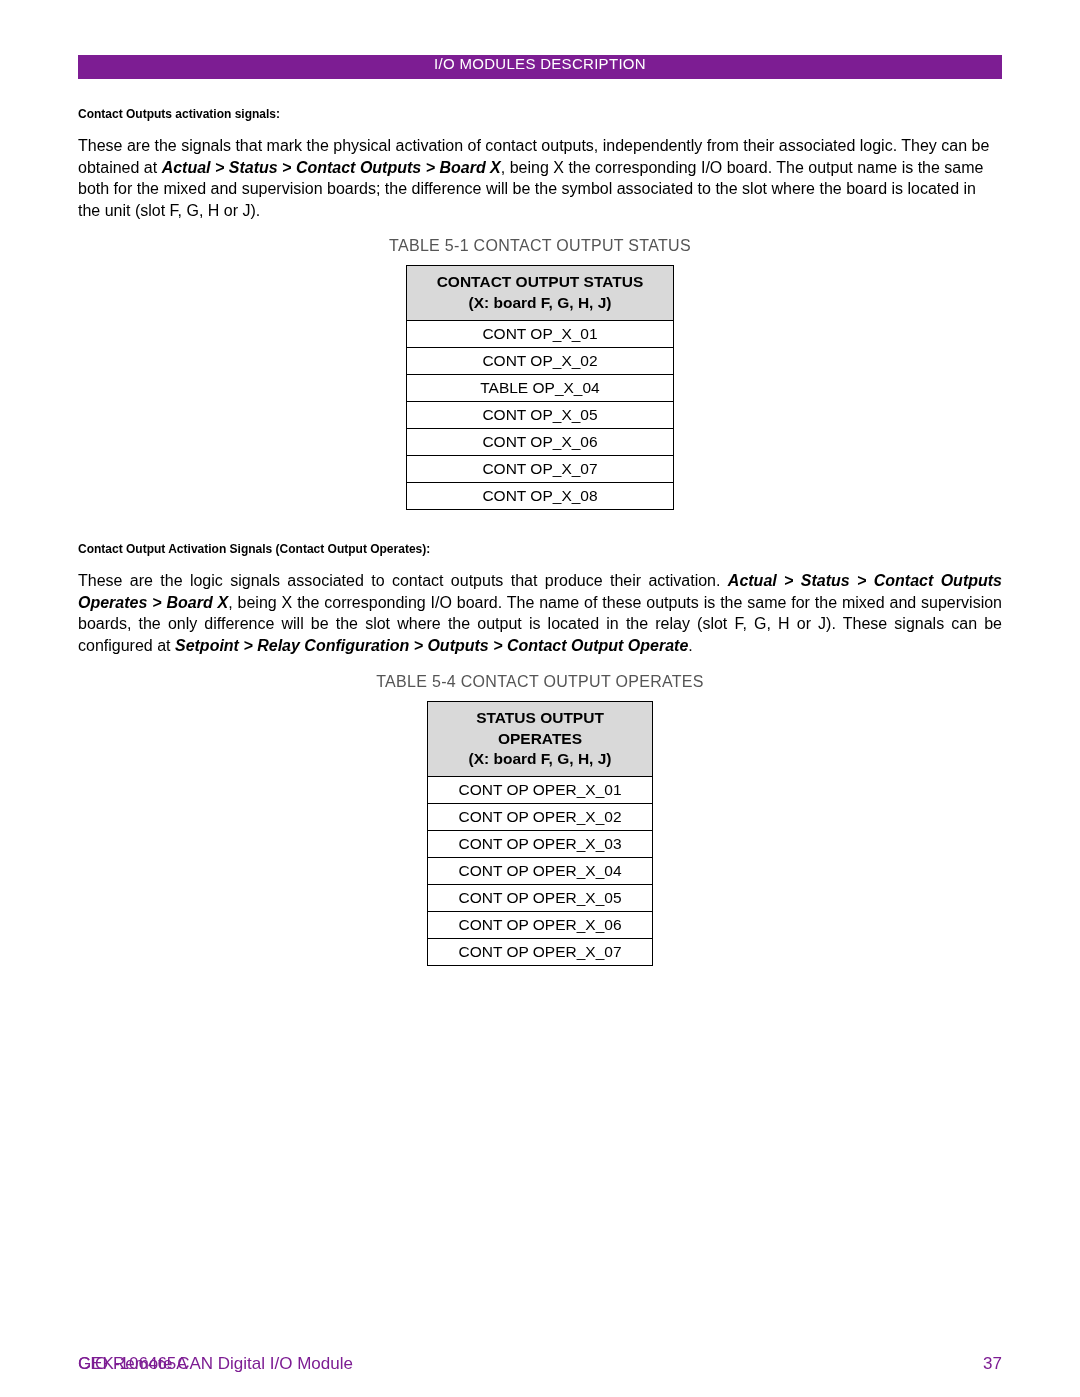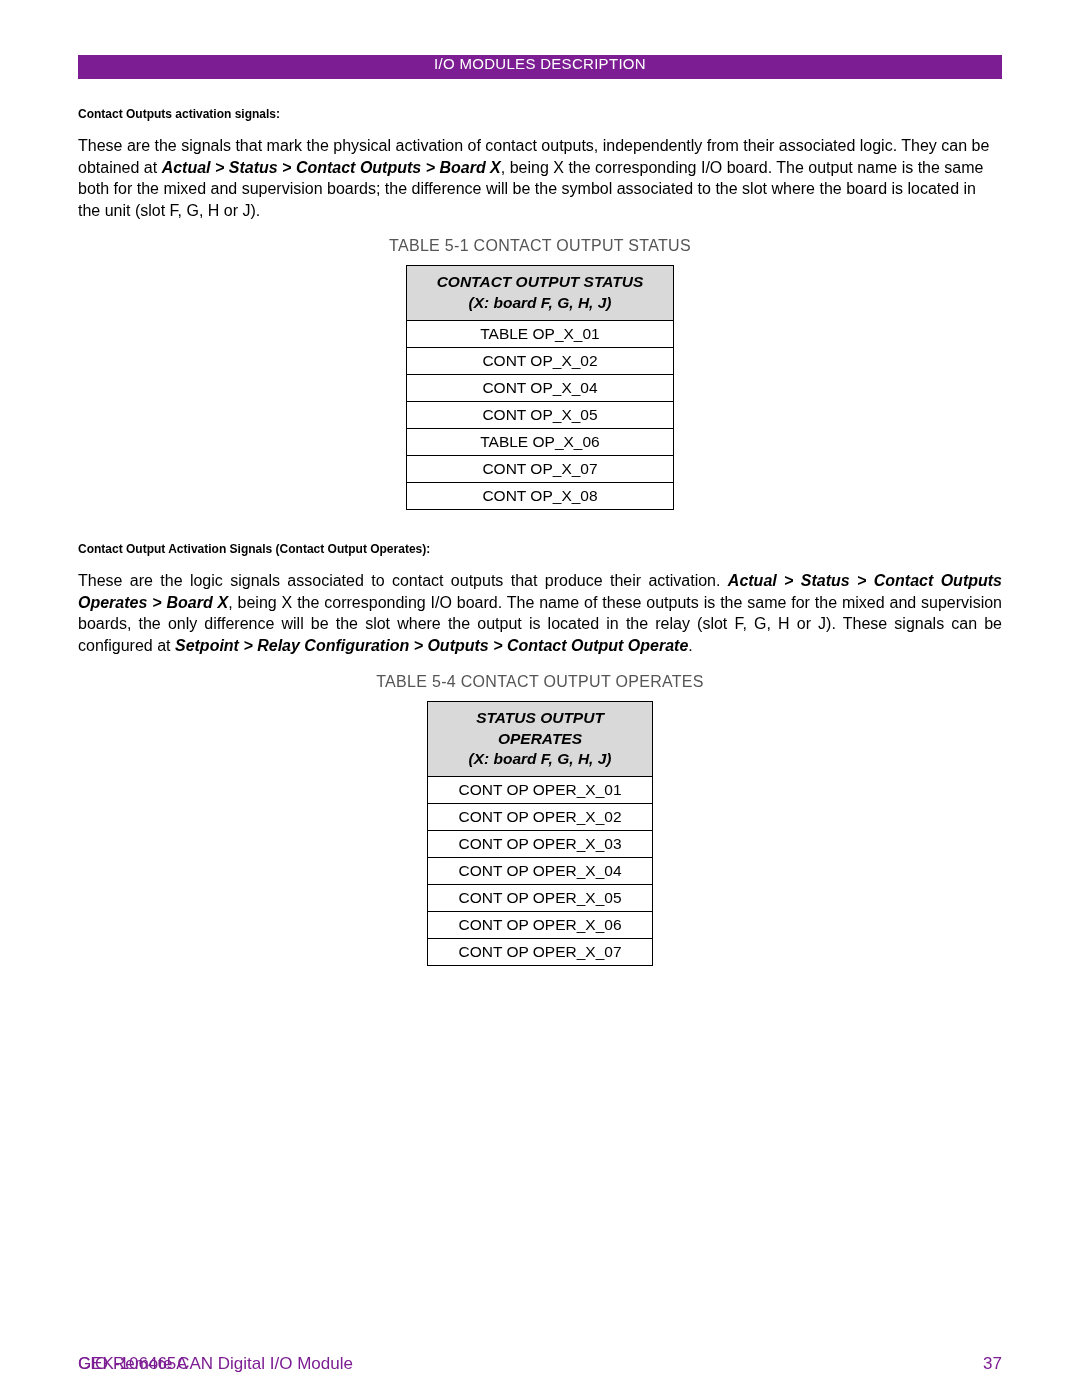--- a/index.html
+++ b/index.html
@@ -49,21 +49,20 @@
       border-collapse: collapse;
       border: 1px solid #000;
     }
     .data-table th {
       background: #d9d9d9;
       font-weight: bold;
       font-size: 15.5px;
       padding: 6px 30px;
       border: 1px solid #000;
       line-height: 1.35;
-      font-style: italic;
     }
     .data-table td {
       font-size: 15.5px;
       padding: 4px 30px;
       border: 1px solid #000;
       text-align: center;
     }
     .justify { text-align: justify; }
     .footer {
       position: absolute;
@@ -103,33 +102,33 @@
     <thead>
       <tr>
         <th>
           <span>CONTACT OUTPUT STATUS</span><br>
           <span>(X: board F, G, H, J)</span>
         </th>
       </tr>
     </thead>
     <tbody>
       <tr>
-          <td>TABLE OP_X_01</td>
+          <td>CONT OP_X_01</td>
         </tr>
       <tr>
           <td>CONT OP_X_02</td>
         </tr>
       <tr>
-          <td>CONT OP_X_04</td>
+          <td>TABLE OP_X_04</td>
         </tr>
       <tr>
           <td>CONT OP_X_05</td>
         </tr>
       <tr>
-          <td>TABLE OP_X_06</td>
+          <td>CONT OP_X_06</td>
         </tr>
       <tr>
           <td>CONT OP_X_07</td>
         </tr>
       <tr>
           <td>CONT OP_X_08</td>
         </tr>
     </tbody>
   </table>
 

